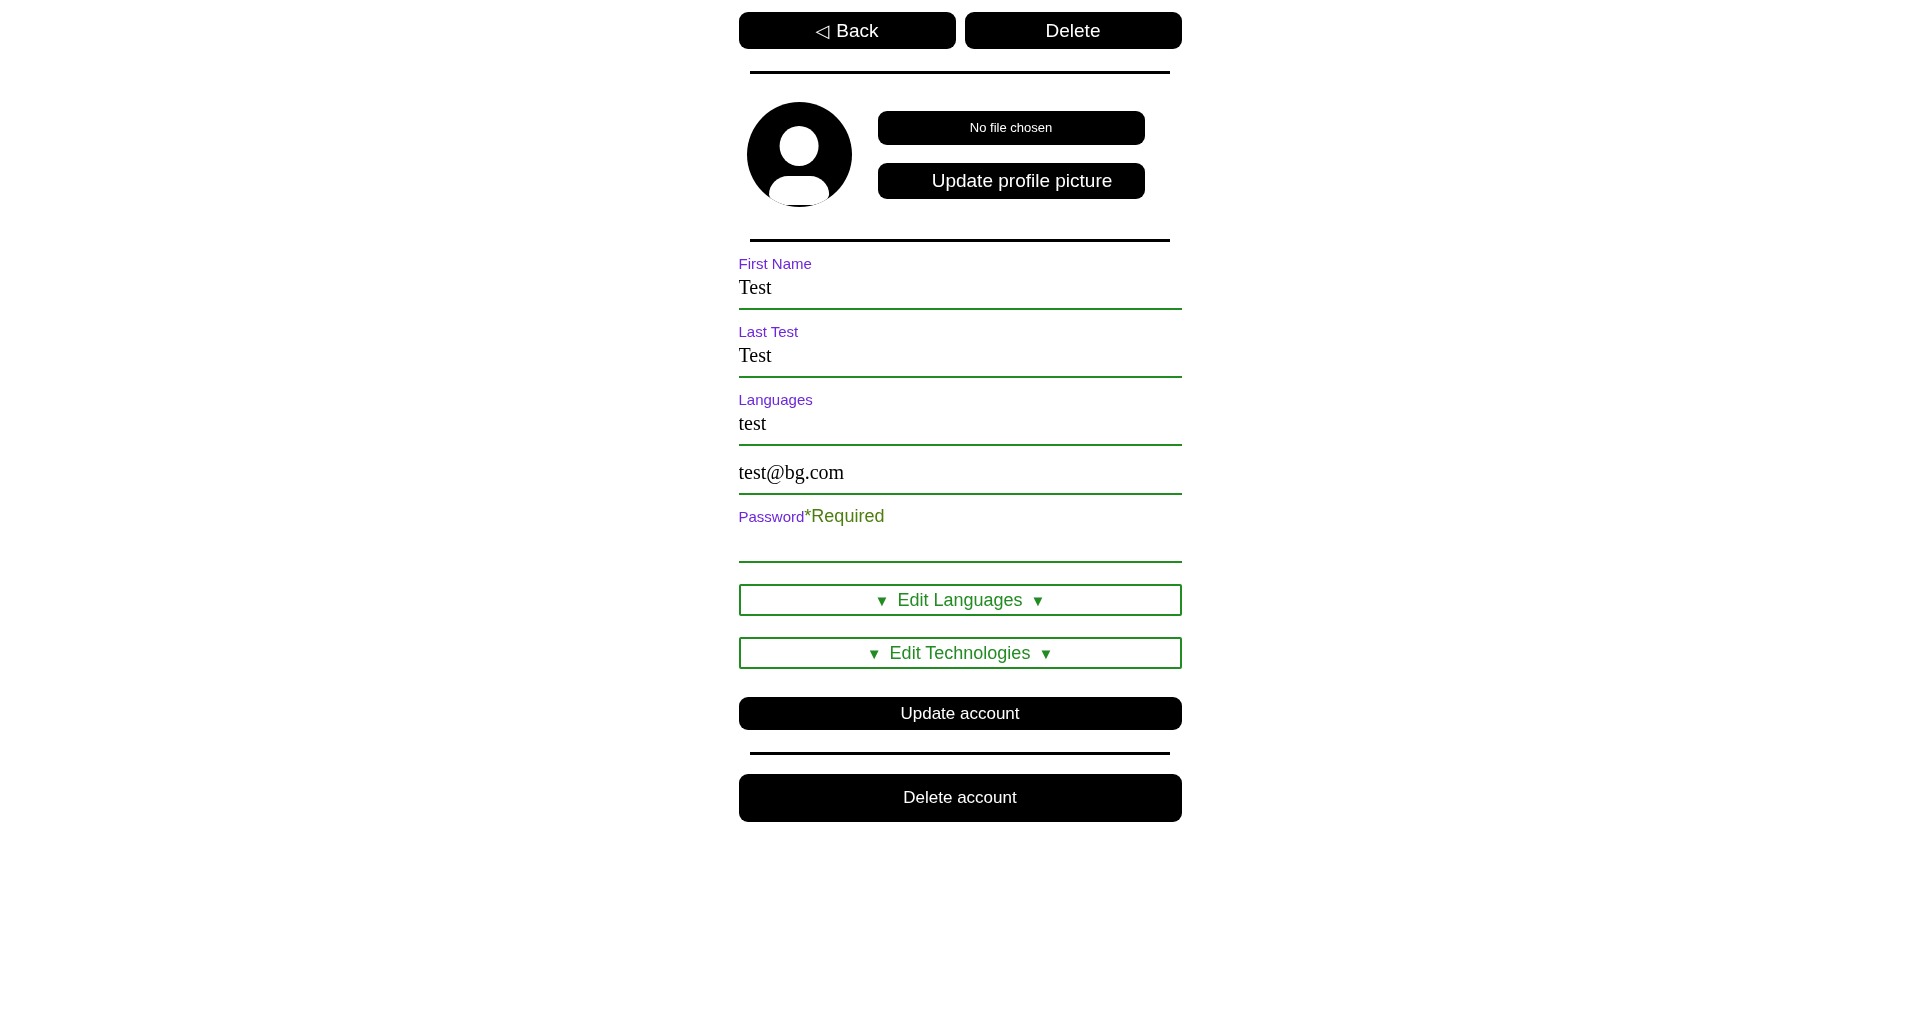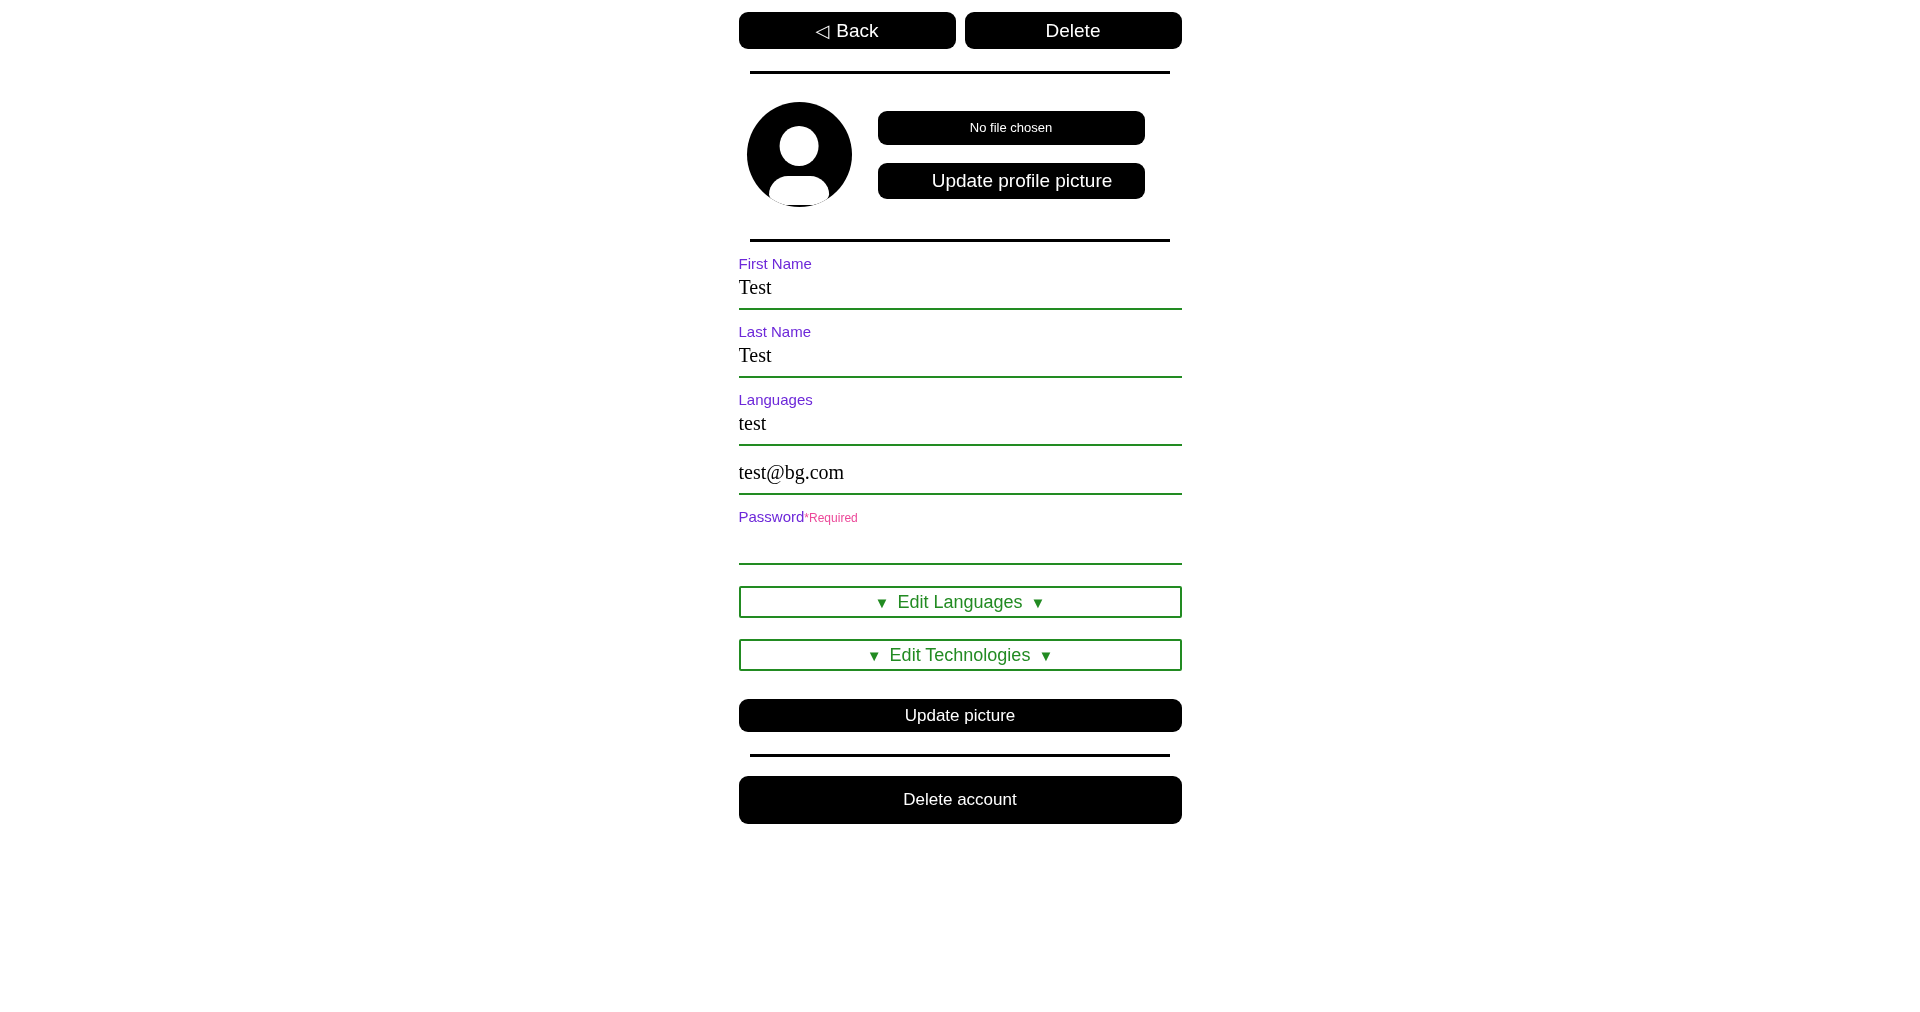--- a/index.html
+++ b/index.html
@@ -107,22 +107,22 @@
     align-items: baseline;
     margin-top: 8px;
   }
   .field-label {
     color: #6d28d9;
     font-size: 15px;
     line-height: 19px;
     display: block;
   }
   .required-note {
-    color: #ec4899;
-    font-size: 12px;
+    color: #4d7c0f;
+    font-size: 18px;
     line-height: 19px;
   }
   .field-input {
     display: block;
     width: 100%;
     border: none;
     border-bottom: 2px solid #228B22;
     outline: none;
     font-family: Liberation Serif, serif;
     font-size: 20px;
@@ -201,21 +201,21 @@
 
   <div class="form-section">
     <hr class="divider">
 
     <div class="field-group">
       <label class="field-label">First Name</label>
       <input class="field-input" type="text" value="Test" style="">
     </div>
 
     <div class="field-group">
-      <label class="field-label">Last Name</label>
+      <label class="field-label">Last Test</label>
       <input class="field-input" type="text" value="Test" style="">
     </div>
 
     <div class="field-group">
       <label class="field-label">Languages</label>
       <input class="field-input" type="text" value="test" style="">
     </div>
 
     <div class="field-group">
       <input class="field-input" type="text" value="test@bg.com" style="">
@@ -235,21 +235,21 @@
       <span class="chevron">▼</span>
     </button>
 
     <button class="btn-outline-green">
       <span class="chevron">▼</span>
       <span>Edit Technologies</span>
       <span class="chevron">▼</span>
     </button>
 
     <button class="btn-black update-profile-btn">
-      <span>Update picture</span>
+      <span>Update account</span>
     </button>
   </div>
 
   <hr class="divider bottom-divider">
 
   <button class="btn-black delete-account-btn">
     <span>Delete account</span>
   </button>
 
 </div>

